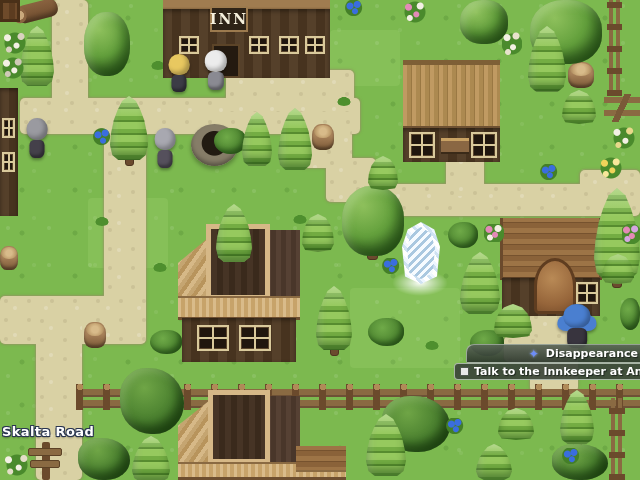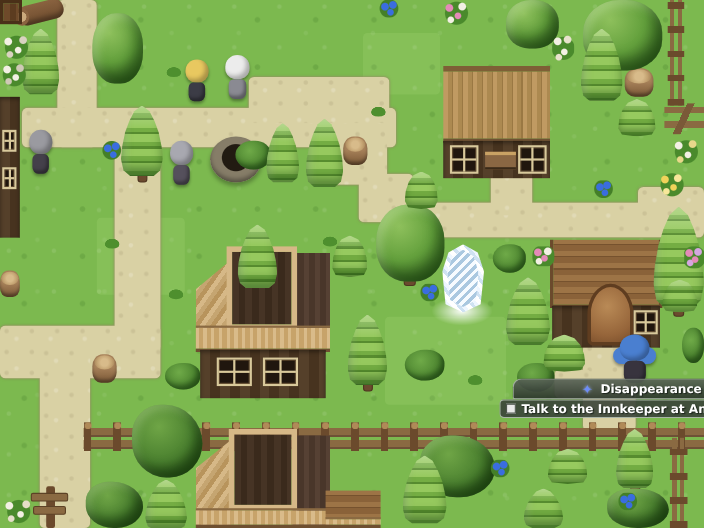--- a/index.html
+++ b/index.html
@@ -204,20 +204,32 @@
   <div class="e tuft" style="left:424px;top:340px;width:16px;height:10px"></div>
   <div class="e tuft" style="left:462px;top:132px;width:16px;height:10px"></div>
   <div class="e tuft" style="left:152px;top:262px;width:16px;height:10px"></div>
   <div class="e tuft" style="left:416px;top:66px;width:16px;height:10px"></div>
 
   <div class="e fence-h" style="left:76px;top:384px;width:564px;height:26px"></div>
   <div class="e fence-v" style="left:607px;top:0;width:15px;height:96px"></div>
   <div class="e fence-gate" style="left:604px;top:94px;width:36px;height:28px"></div>
   <div class="e fence-v" style="left:609px;top:398px;width:16px;height:82px"></div>
 
+  <div class="e" style="left:163px;top:0;width:167px;height:78px">
+    <div class="e" style="left:0;top:0;width:167px;height:10px;background:linear-gradient(180deg,#a07c50 0 70%,#7e5d38 100%)"></div>
+    <div class="e wall-dark" style="left:0;top:9px;width:167px;height:69px"></div>
+    <div class="e win" style="left:16px;top:36px;width:20px;height:18px"></div>
+    <div class="e win" style="left:86px;top:36px;width:20px;height:18px"></div>
+    <div class="e win" style="left:116px;top:36px;width:20px;height:18px"></div>
+    <div class="e win" style="left:142px;top:36px;width:20px;height:18px"></div>
+    <div class="e door-dark" style="left:49px;top:44px;width:28px;height:34px"></div>
+    <div class="e sign-board" style="left:47px;top:6px;width:38px;height:26px">
+        <span>INN</span>
+      </div>
+  </div>
 
   <div class="e wall-dark" style="left:0;top:88px;width:18px;height:128px">
     <div class="e win" style="left:2px;top:30px;width:13px;height:20px"></div>
     <div class="e win" style="left:2px;top:64px;width:13px;height:20px"></div>
   </div>
 
   <div class="e" style="left:403px;top:60px;width:97px;height:102px">
     <div class="e roof-vplank" style="left:0;top:0;width:97px;height:70px"></div>
     <div class="e wall-dark" style="left:0;top:68px;width:97px;height:34px"></div>
     <div class="e win" style="left:6px;top:72px;width:26px;height:26px"></div>
@@ -307,20 +319,21 @@
   <div class="e portal" style="left:402px;top:222px;width:38px;height:62px">
       <div class="portal-inner"></div>
     </div>
 
   <div class="e npc" style="--hair:#e8c860;--body:#3c3c46;left:166px;top:54px;width:26px;height:38px"></div>
   <div class="e npc" style="--hair:#ececec;--body:#8a8a92;left:202px;top:50px;width:28px;height:40px"></div>
   <div class="e npc" style="--hair:#9a9aa0;--body:#44404a;left:24px;top:118px;width:26px;height:40px"></div>
   <div class="e npc" style="--hair:#a8a8b0;--body:#55505c;left:152px;top:128px;width:26px;height:40px"></div>
   <div class="e npc twintail" style="--hair:#4a7fd0;--body:#38343e;left:560px;top:304px;width:34px;height:44px"></div>
 
+  <div class="e map-label" style="left:2px;top:424px">Skalta Road</div>
 
   <div class="e quest-panel" style="left:454px;top:344px">
     <div class="quest-title-bar">
       <span class="quest-marker">✦</span>
       <span class="quest-text">Disappearance</span>
     </div>
     <div class="quest-task-bar">
       <span class="task-checkbox"></span>
       <span class="quest-text">Talk to the Innkeeper at Anemone V</span>
     </div>

